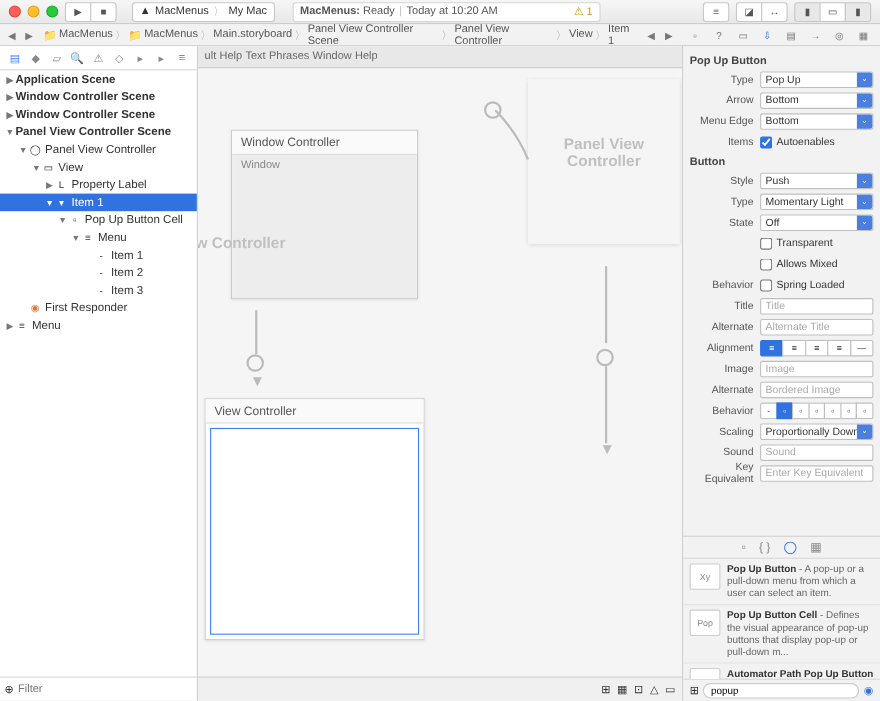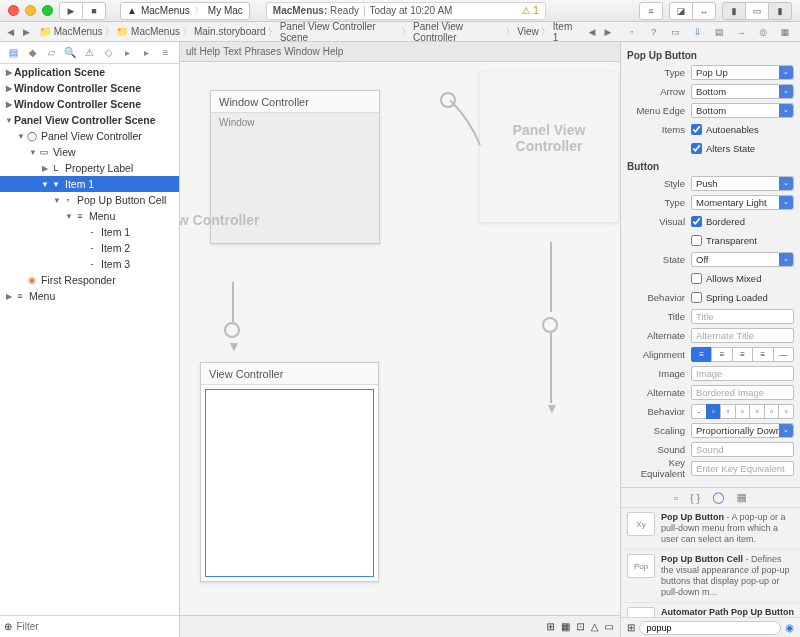--- a/index.html
+++ b/index.html
@@ -260,40 +260,40 @@
   <div class="canvas">
     <div class="canvas-top">
       <span>ult</span>
         <span>Help</span>
         <span>Text</span>
         <span>Phrases</span>
         <span>Window</span>
         <span>Help</span>
     </div>
 
-    <div class="scene" style="left:30px;top:48px;width:170px">
+    <div class="scene" style="left:30px;top:76px;width:170px">
       <div class="scene-title">Window Controller</div>
       <div class="window-body">
         <div class="winlbl">Window</div>
       </div>
     </div>
 
     <div class="scene" style="left:300px;top:30px;width:138px;height:150px;border:none;background:#f5f5f5;box-shadow:0 1px 4px rgba(0,0,0,.12)">
       <div class="big-label" style="left:0;right:0;top:50px;white-space:pre">Panel View
 Controller</div>
     </div>
 
     <div class="big-label" style="left:-10px;top:170px">ew Controller</div>
 
     <div class="segue-circle" style="left:260px;top:50px"></div>
     <svg style="position:absolute;left:270px;top:58px;width:40px;height:50px">
         <path d="M0 0 Q20 20 30 45" stroke="#bbb" stroke-width="2" fill="none"></path>
       </svg>
 
-    <div class="scene" style="left:20px;top:320px;width:179px;height:220px">
+    <div class="scene" style="left:6px;top:320px;width:200px;height:220px">
       <div class="scene-title">View Controller</div>
       <div style="border:1px solid #3b82f6;margin:4px;height:188px"></div>
     </div>
 
     <div class="segue-circle" style="left:44px;top:280px"></div>
     <div class="segue" style="left:52px;top:240px;height:40px"></div>
     <div class="arrow-head" style="left:47px;top:296px">▼</div>
 
     <div class="segue" style="left:370px;top:200px;height:70px"></div>
     <div class="segue-circle" style="left:362px;top:275px"></div>
@@ -342,29 +342,20 @@
         </div>
       <div class="field">
           <div class="lbl">Items</div>
           <div class="val">
             <label class="check">
               <input type="checkbox" checked="" style="">
               <span>Autoenables</span>
             </label>
           </div>
         </div>
-      <div class="field">
-          <div class="lbl"></div>
-          <div class="val">
-            <label class="check">
-              <input type="checkbox" checked="" style="">
-              <span>Alters State</span>
-            </label>
-          </div>
-        </div>
 
       <div class="sect-title">Button</div>
       <div class="field">
           <div class="lbl">Style</div>
           <div class="val">
             <div class="dropdown">
               <span>Push</span>
               <div class="dd-chev">⌄</div>
             </div>
           </div>
@@ -372,44 +363,35 @@
       <div class="field">
           <div class="lbl">Type</div>
           <div class="val">
             <div class="dropdown">
               <span>Momentary Light</span>
               <div class="dd-chev">⌄</div>
             </div>
           </div>
         </div>
       <div class="field">
-          <div class="lbl">Visual</div>
-          <div class="val">
-            <label class="check">
-              <input type="checkbox" checked="" style="">
-              <span>Bordered</span>
-            </label>
+          <div class="lbl">State</div>
+          <div class="val">
+            <div class="dropdown">
+              <span>Off</span>
+              <div class="dd-chev">⌄</div>
+            </div>
           </div>
         </div>
       <div class="field">
           <div class="lbl"></div>
           <div class="val">
             <label class="check">
               <input type="checkbox" style="">
               <span>Transparent</span>
             </label>
-          </div>
-        </div>
-      <div class="field">
-          <div class="lbl">State</div>
-          <div class="val">
-            <div class="dropdown">
-              <span>Off</span>
-              <div class="dd-chev">⌄</div>
-            </div>
           </div>
         </div>
       <div class="field">
           <div class="lbl"></div>
           <div class="val">
             <label class="check">
               <input type="checkbox" style="">
               <span>Allows Mixed</span>
             </label>
           </div>

